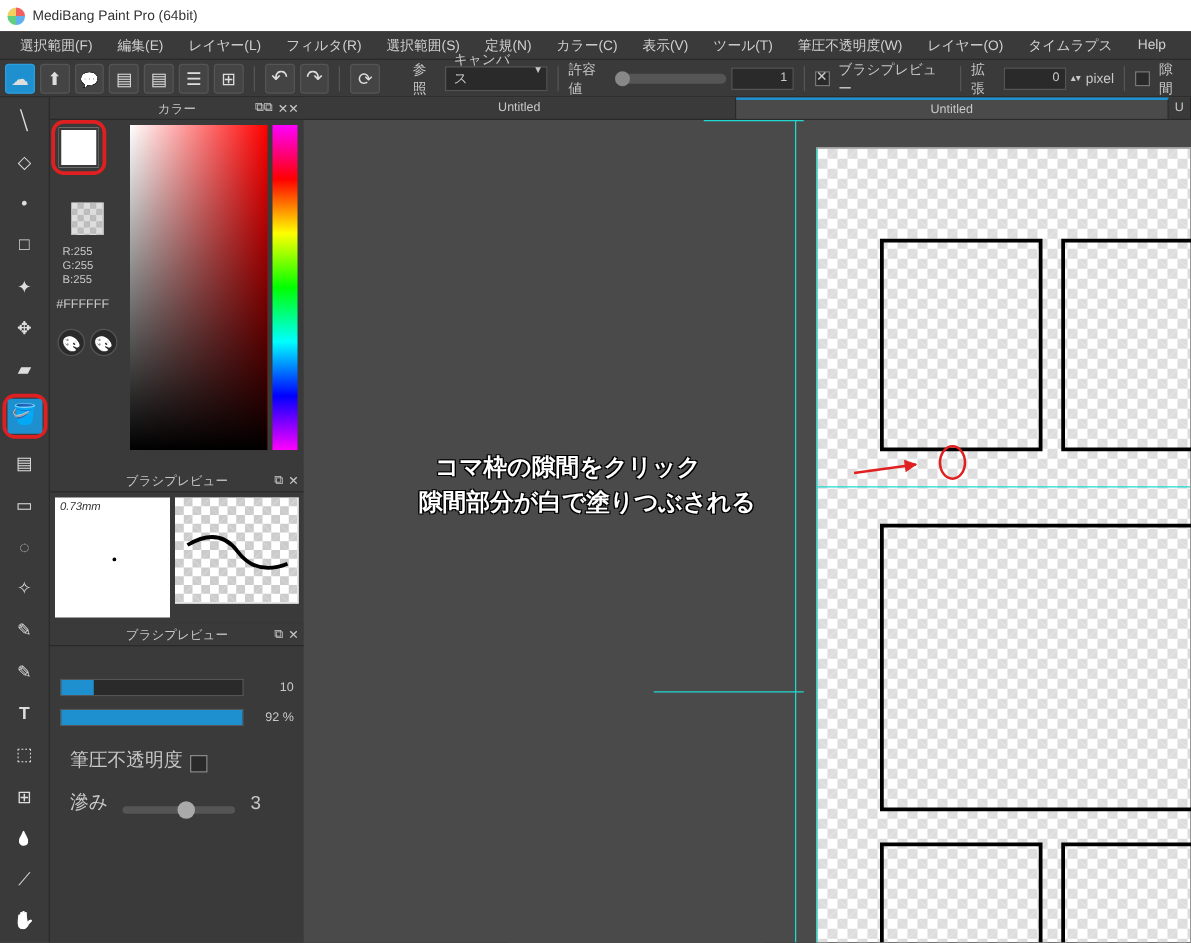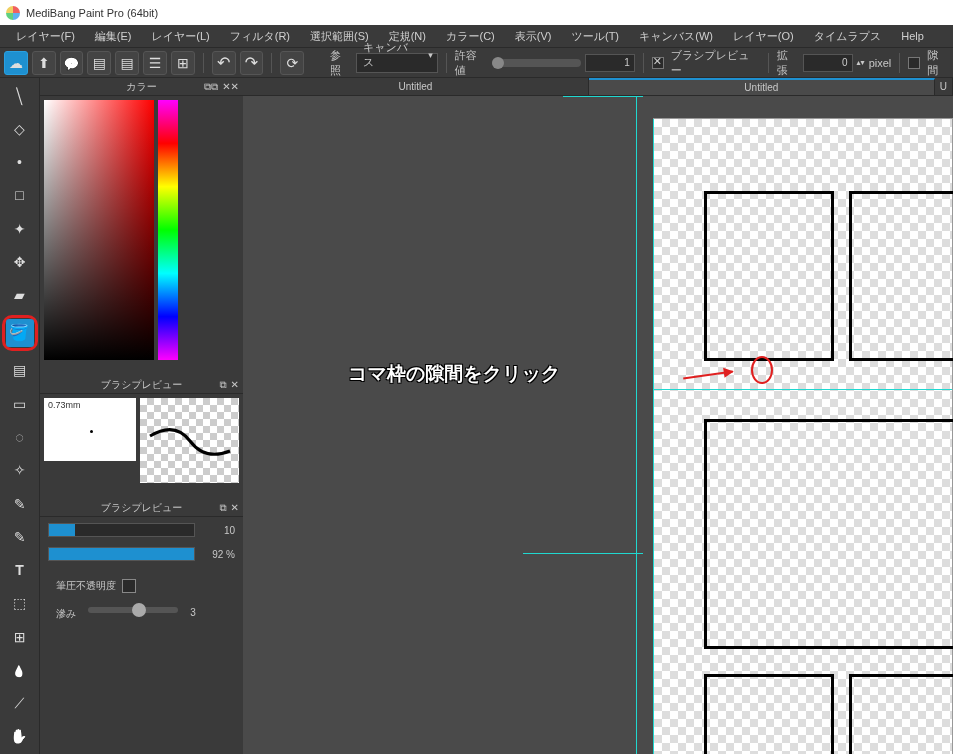--- a/index.html
+++ b/index.html
@@ -54,36 +54,36 @@
   .hex-input { background: #3a3a3a; border: none; color: #ccc; width: 50px; font-size: 10px; text-align: left; margin-top: 6px; }
   .palette-btns { display: flex; gap: 4px; margin-top: 10px; }
   .palette-btns .pb { width: 22px; height: 22px; background: #2a2a2a; border-radius: 50%; border: 1px solid #555; display:flex; align-items:center; justify-content:center; }
   .color-right { flex: 1; display: flex; padding: 4px; gap: 0; }
   .sv-square { width: 110px; height: 260px; background: linear-gradient(to bottom, transparent, #000), linear-gradient(to right, #fff, #f00); }
   .hue-strip { width: 20px; height: 260px; margin-left: 4px; background: linear-gradient(to bottom, #f0f, #f00, #ff0, #0f0, #0ff, #00f, #f0f); }
   
   
   .brushprev { height: 105px; background: #3a3a3a; }
   .brushprev-body { display: flex; padding: 4px; gap: 4px; }
-  .bp-left { width: 92px; height: 63px; background: #fff; position: relative; }
+  .bp-left { width: 92px; height: 96px; background: #fff; position: relative; font-style: italic; }
   .bp-left .lbl { position: absolute; top: 2px; left: 4px; font-size: 9px; color: #333; }
   .bp-left .dot { position: absolute; top: 50%; left: 50%; width: 3px; height: 3px; background: #000; border-radius: 50%; }
   .bp-right { flex: 1; height: 85px;
     background-image: linear-gradient(45deg,#ccc 25%,transparent 25%),linear-gradient(-45deg,#ccc 25%,transparent 25%),linear-gradient(45deg,transparent 75%,#ccc 75%),linear-gradient(-45deg,transparent 75%,#ccc 75%);
     background-size: 14px 14px; background-position: 0 0, 0 7px, 7px -7px, -7px 0; background-color: #fff; display: flex; align-items:center; justify-content:center; }
   
   
   .brushctl { flex: 1; background: #3a3a3a; padding: 0; }
-  .brushctl-body { padding: 6px 8px; display: flex; flex-direction: column; gap: 10px; }
+  .brushctl-body { padding: 6px 8px; display: flex; flex-direction: column; gap: 10px; margin-top: 20px; }
   .slider-row { display: flex; align-items: center; gap: 6px; }
   .bc-track { flex: 1; height: 14px; background: #2a2a2a; border: 1px solid #555; position: relative; }
   .bc-fill { position: absolute; top: 0; left: 0; height: 100%; background: #1e90d0; }
   .bc-val { width: 34px; text-align: right; font-size: 10px; }
   .bc-sec { padding: 8px; background: #3a3a3a; }
-  .chkrow { display: flex; align-items: flex-start; gap: 6px; font-size: 10px; }
+  .chkrow { display: flex; align-items: flex-end; gap: 6px; font-size: 15px; }
   .chkrow .chk { width: 14px; height: 14px; border: 1px solid #888; background: #2a2a2a; }
   .mini-slider { width: 90px; height: 6px; background: #555; border-radius: 3px; position: relative; margin: 0 6px; }
   .mini-slider .thumb { position: absolute; top: -4px; width: 14px; height: 14px; background: #aaa; border-radius: 50%; }
   
   
   .canvas-area { flex: 1; display: flex; flex-direction: column; background: #4a4a4a; }
   .tabs { height: 18px; background: #3a3a3a; display: flex; border-bottom: 1px solid #2a2a2a; }
   .tab { flex: 1; display: flex; align-items: center; justify-content: center; font-size: 10px; border-right: 1px solid #2a2a2a; position: relative; }
   .tab.active { border-top: 2px solid #1e90d0; background: #4a4a4a; }
   .canvas-viewport { flex: 1; position: relative; background: #4a4a4a; overflow: hidden; }
@@ -137,30 +137,30 @@
 </style>
 </head>
 <body>
 
 <div class="titlebar">
   <span class="logo"></span>
   <span>MediBang Paint Pro (64bit)</span>
 </div>
 
 <div class="menubar">
-  <span>レイヤー(F)</span>
+  <span>選択範囲(F)</span>
   <span>編集(E)</span>
   <span>レイヤー(L)</span>
   <span>フィルタ(R)</span>
   <span>選択範囲(S)</span>
   <span>定規(N)</span>
   <span>カラー(C)</span>
   <span>表示(V)</span>
   <span>ツール(T)</span>
-  <span>キャンバス(W)</span>
+  <span>筆圧不透明度(W)</span>
   <span>レイヤー(O)</span>
   <span>タイムラプス</span>
   <span>Help</span>
 </div>
 
 <div class="optbar">
   <div class="btn active">
       <span class="ic ic-cloud"></span>
     </div>
   <div class="btn">
@@ -286,20 +286,43 @@
   <div class="panels">
 
     <div class="panel-header">
       <span>カラー</span>
       <div class="icons">
           <span class="ic-popup">⧉</span>
           <span class="ic-close">✕</span>
         </div>
     </div>
     <div class="color-panel">
+      <div class="color-left">
+        <div class="color-swatches">
+          <div class="fg-outline"></div>
+          <div class="fg-swatch">
+              <div class="inner" style="background:#fff"></div>
+            </div>
+        </div>
+        <div class="transparent-swatch"></div>
+        <div class="rgb-text">
+          <div>R:255</div>
+          <div>G:255</div>
+          <div>B:255</div>
+        </div>
+        <input class="hex-input" value="#FFFFFF" style="">
+        <div class="palette-btns">
+          <div class="pb">
+              <span class="ic ic-palette"></span>
+            </div>
+          <div class="pb">
+              <span class="ic ic-palette"></span>
+            </div>
+        </div>
+      </div>
       <div class="color-right">
         <div class="sv-square"></div>
         <div class="hue-strip"></div>
       </div>
     </div>
 
     <div class="panel-header">
       <span>ブラシプレビュー</span>
       <div class="icons">
           <span>⧉</span>
@@ -382,18 +405,19 @@
         <div class="guide-v" style="left:-1px"></div>
 
         <div class="koma" style="top:72px; left:50px; width:130px; height:170px"></div>
         <div class="koma" style="top:72px; left:195px; width:130px; height:170px"></div>
         <div class="koma" style="top:300px; left:50px; width:275px; height:230px"></div>
         <div class="koma" style="top:555px; left:50px; width:130px; height:170px"></div>
         <div class="koma" style="top:555px; left:195px; width:130px; height:170px"></div>
       </div>
 
       <div class="anno-text" style="top:265px; left:105px">コマ枠の隙間をクリック</div>
+      <div class="anno-text" style="top:293px; left:92px">隙間部分が白で塗りつぶされる</div>
       <div class="anno-arrow" style="top:278px; left:440px; transform:rotate(-8deg)"></div>
       <div class="anno-circle" style="top:260px; left:508px"></div>
     </div>
   </div>
 
 </div>
 
 </body></html>

